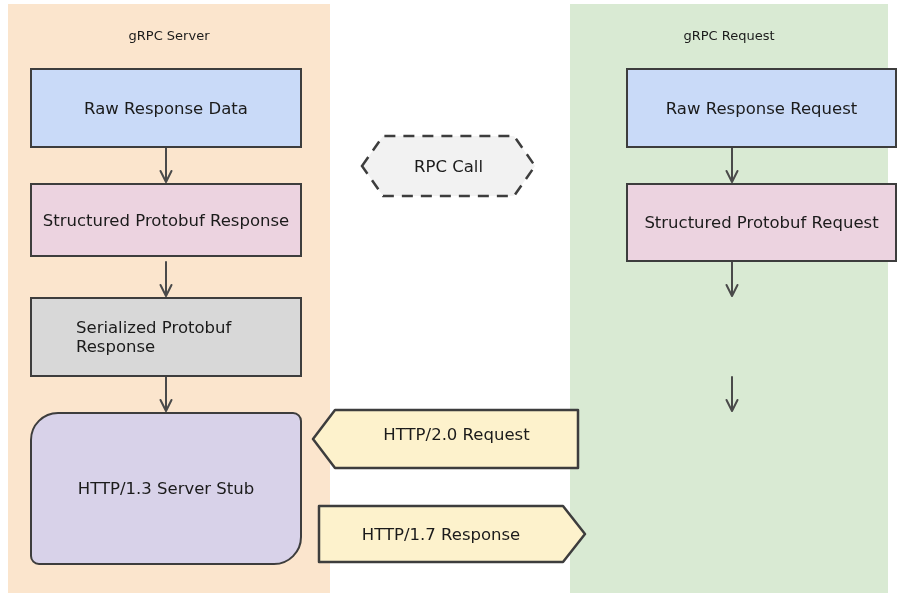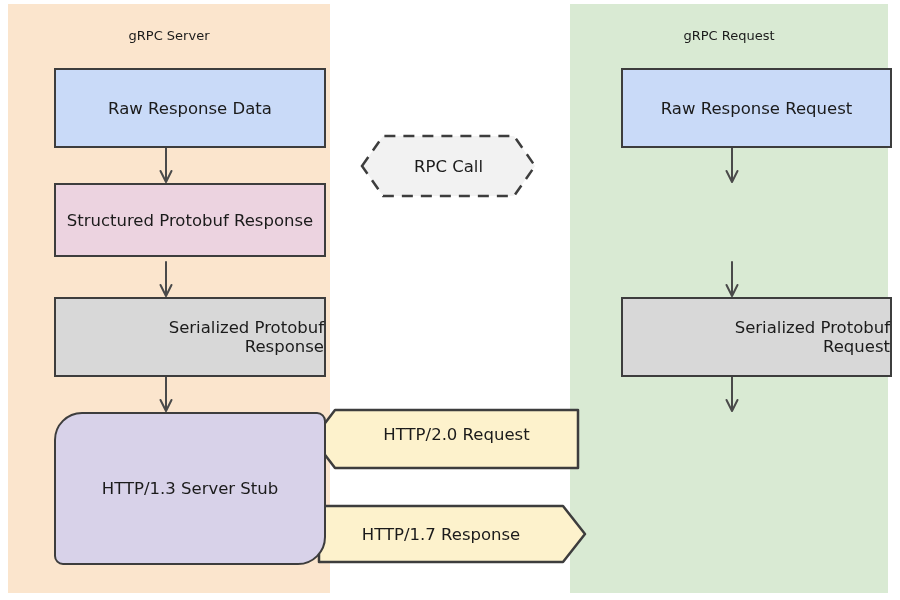--- a/index.html
+++ b/index.html
@@ -43,27 +43,26 @@
     fill: var(--arrow-yellow, #fdf2cc);
     stroke: #3d3d3d; stroke-width: 2.5;
     stroke-linejoin: round;
   }
 
   .node {
     position: absolute;
     box-sizing: border-box;
     border: 2px solid var(--border-dark, #3d3d3d);
     display: flex; align-items: center; justify-content: center;
-    text-align: right;
+    text-align: left;
     font-size: 16.5px;
     z-index: 3;
-    margin-left: 24px;
   }
   .col-s { left: 30px;  width: 272px; }
-  .col-c { left: 597px; width: 271px; }
+  .col-c { left: 626px; width: 271px; }
   .n-blue   { background: var(--node-blue, #c9daf8); }
   .n-pink   { background: var(--node-pink, #ecd3e0); }
   .n-gray   { background: var(--node-gray, #d8d8d8); padding-left: 44px; }
   .n-purple { background: var(--node-purple, #d8d2e9); border-radius: 28px 9px 28px 9px; }
 
   .float-label {
     position: absolute;
     display: flex; align-items: center; justify-content: center;
     text-align: right;
     font-size: 16.5px;
@@ -126,21 +125,21 @@
   <div class="node n-gray col-s" style="top:297px;height:80px">
     <span>Serialized Protobuf Response</span>
   </div>
   <div class="node n-purple col-s" style="top:412px;height:153px">
     <span>HTTP/1.3 Server Stub</span>
   </div>
 
   <div class="node n-blue col-c" style="top:68px;height:80px">
     <span>Raw Response Request</span>
   </div>
-  <div class="node n-gray col-c" style="top:297px;height:80px">
-    <span>Serialized Protobuf Request</span>
+  <div class="node n-pink col-c" style="top:183px;height:79px">
+    <span>Structured Protobuf Request</span>
   </div>
 
   <div class="float-label" style="left:362px;top:136px;width:173px;height:60px">RPC Call</div>
   <div class="float-label" style="left:335px;top:410px;width:243px;height:48px">HTTP/2.0 Request</div>
   <div class="float-label" style="left:319px;top:506px;width:244px;height:56px">HTTP/1.7 Response</div>
 
 </div>
 
 </body></html>

